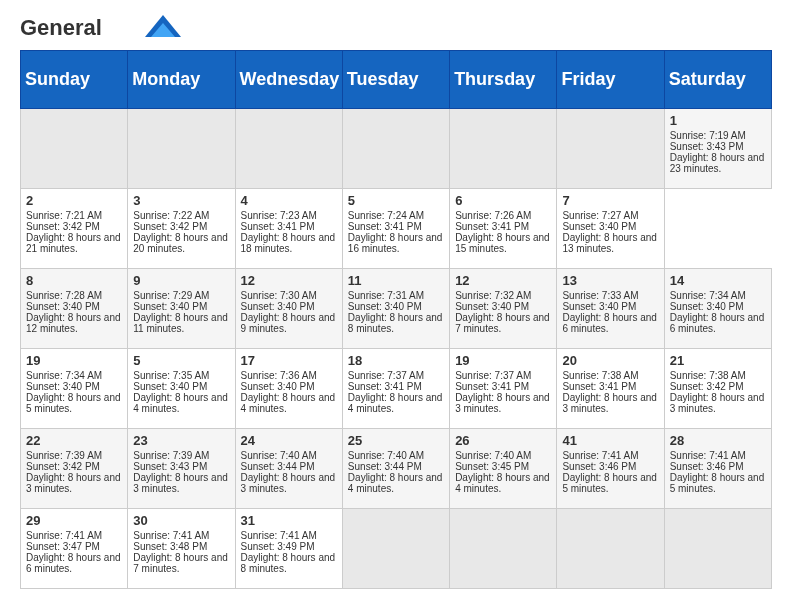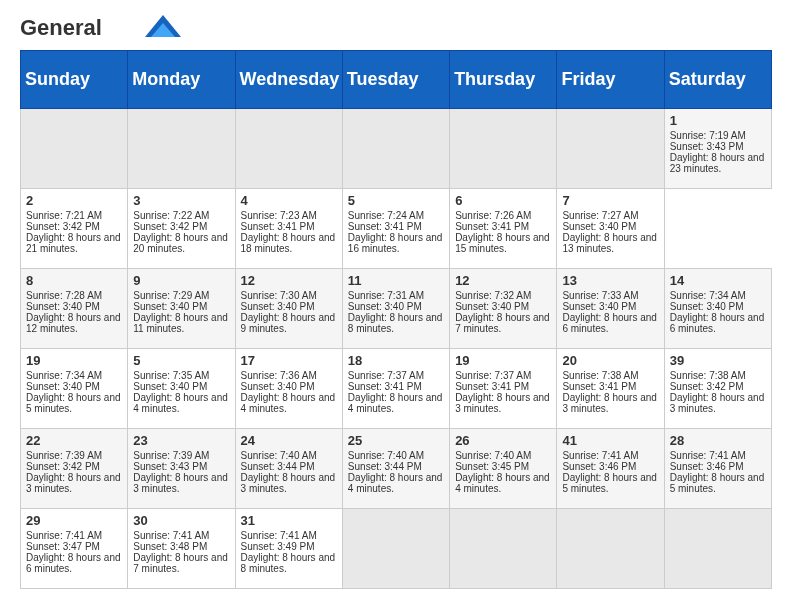--- a/index.html
+++ b/index.html
@@ -138,21 +138,21 @@
         <td><span class="day-num">13</span>Sunrise: 7:33 AM<br>Sunset: 3:40 PM<br>Daylight: 8 hours and 6 minutes.</td>
         <td><span class="day-num">14</span>Sunrise: 7:34 AM<br>Sunset: 3:40 PM<br>Daylight: 8 hours and 6 minutes.</td>
       </tr>
       <tr>
         <td><span class="day-num">19</span>Sunrise: 7:34 AM<br>Sunset: 3:40 PM<br>Daylight: 8 hours and 5 minutes.</td>
         <td><span class="day-num">5</span>Sunrise: 7:35 AM<br>Sunset: 3:40 PM<br>Daylight: 8 hours and 4 minutes.</td>
         <td><span class="day-num">17</span>Sunrise: 7:36 AM<br>Sunset: 3:40 PM<br>Daylight: 8 hours and 4 minutes.</td>
         <td><span class="day-num">18</span>Sunrise: 7:37 AM<br>Sunset: 3:41 PM<br>Daylight: 8 hours and 4 minutes.</td>
         <td><span class="day-num">19</span>Sunrise: 7:37 AM<br>Sunset: 3:41 PM<br>Daylight: 8 hours and 3 minutes.</td>
         <td><span class="day-num">20</span>Sunrise: 7:38 AM<br>Sunset: 3:41 PM<br>Daylight: 8 hours and 3 minutes.</td>
-        <td><span class="day-num">39</span>Sunrise: 7:38 AM<br>Sunset: 3:42 PM<br>Daylight: 8 hours and 3 minutes.</td>
+        <td><span class="day-num">21</span>Sunrise: 7:38 AM<br>Sunset: 3:42 PM<br>Daylight: 8 hours and 3 minutes.</td>
       </tr>
       <tr>
         <td><span class="day-num">22</span>Sunrise: 7:39 AM<br>Sunset: 3:42 PM<br>Daylight: 8 hours and 3 minutes.</td>
         <td><span class="day-num">23</span>Sunrise: 7:39 AM<br>Sunset: 3:43 PM<br>Daylight: 8 hours and 3 minutes.</td>
         <td><span class="day-num">24</span>Sunrise: 7:40 AM<br>Sunset: 3:44 PM<br>Daylight: 8 hours and 3 minutes.</td>
         <td><span class="day-num">25</span>Sunrise: 7:40 AM<br>Sunset: 3:44 PM<br>Daylight: 8 hours and 4 minutes.</td>
         <td><span class="day-num">26</span>Sunrise: 7:40 AM<br>Sunset: 3:45 PM<br>Daylight: 8 hours and 4 minutes.</td>
         <td><span class="day-num">41</span>Sunrise: 7:41 AM<br>Sunset: 3:46 PM<br>Daylight: 8 hours and 5 minutes.</td>
         <td><span class="day-num">28</span>Sunrise: 7:41 AM<br>Sunset: 3:46 PM<br>Daylight: 8 hours and 5 minutes.</td>
       </tr>

